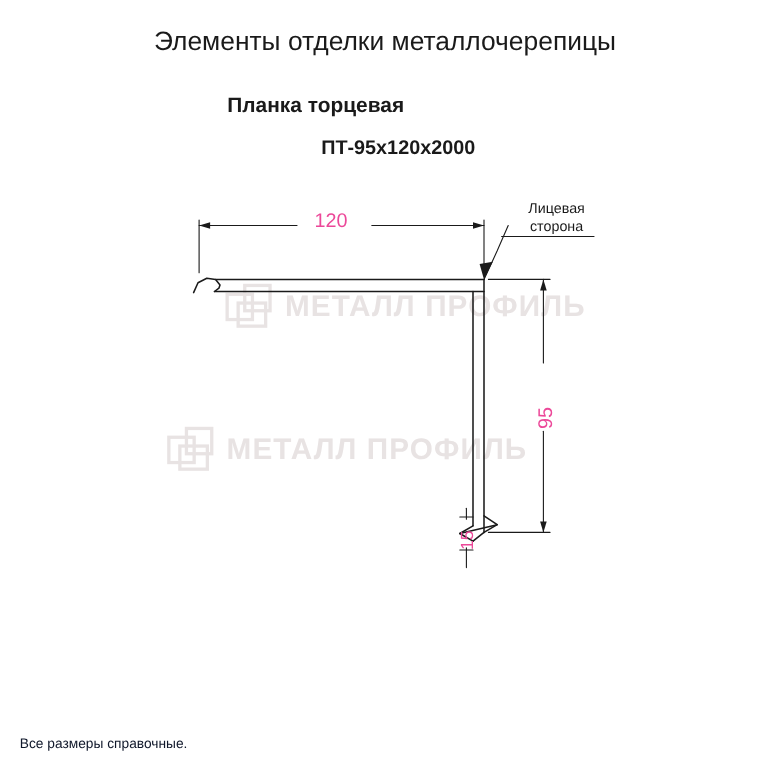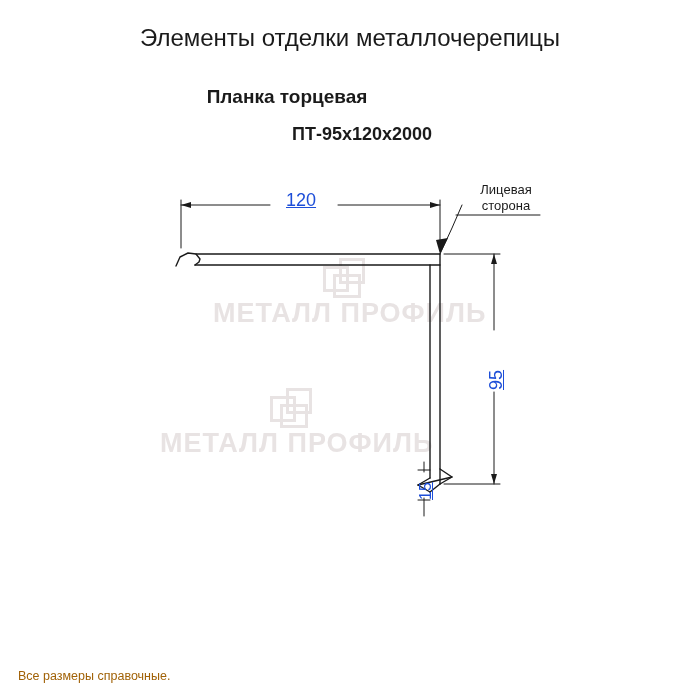--- a/index.html
+++ b/index.html
@@ -62,21 +62,20 @@
     left: 0;
     width: 700px;
     height: 700px;
     pointer-events: none;
   }
   .wm {
     position: absolute;
     display: flex;
     align-items: center;
     opacity: 1;
-    flex-direction: column;
   }
   .wm-text {
     font-size: 27px;
     font-weight: bold;
     color: #e8e3e3;
     letter-spacing: 1px;
     white-space: nowrap;
     margin-left: 8px;
   }
   .wm-logo {
@@ -87,35 +86,34 @@
   .wm-logo .sq {
     position: absolute;
     border: 3px solid #e8e3e3;
   }
   .footnotes {
     position: absolute;
     left: 18px;
     bottom: 14px;
     font-size: 12.5px;
     line-height: 1.55;
-    color: #a16207;
+    color: #0f172a;
   }
   .note-line { display: block; }
   .label-face {
     position: absolute;
     font-size: 13px;
     line-height: 1.25;
     text-align: center;
     color: #1a1a1a;
   }
   .dim-text {
     position: absolute;
     font-size: 18px;
-    color: #1d4ed8;
-    text-decoration: underline;
+    color: #ec4899;
   }
   .dim-95 {
     transform: rotate(-90deg);
     transform-origin: left top;
   }
   .dim-15 {
     transform: rotate(-90deg);
     transform-origin: left top;
     font-size: 16px;
   }

